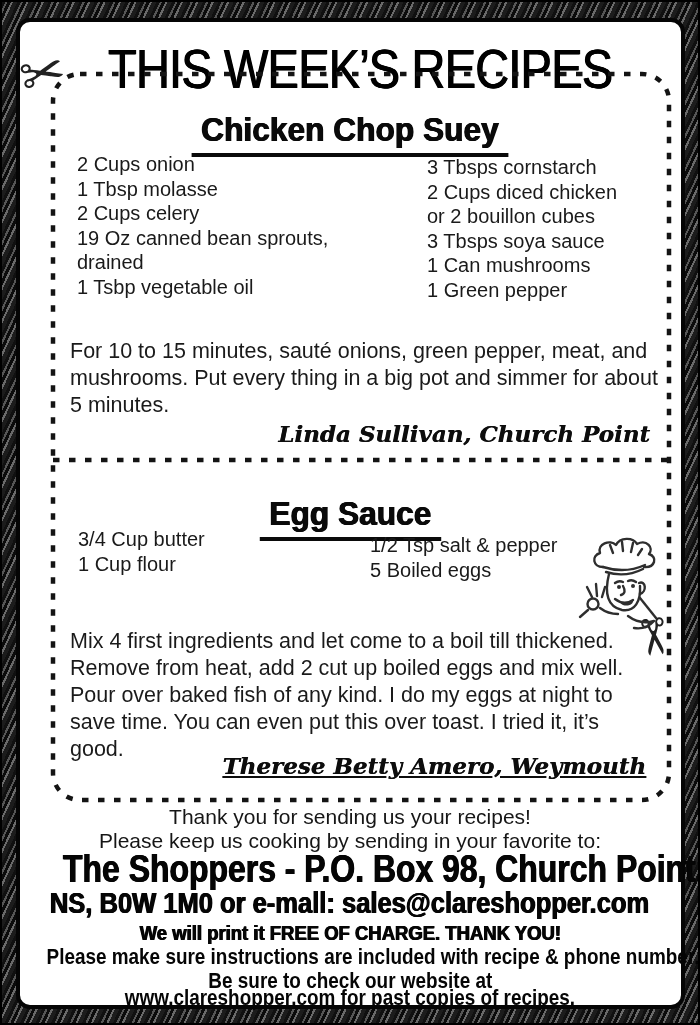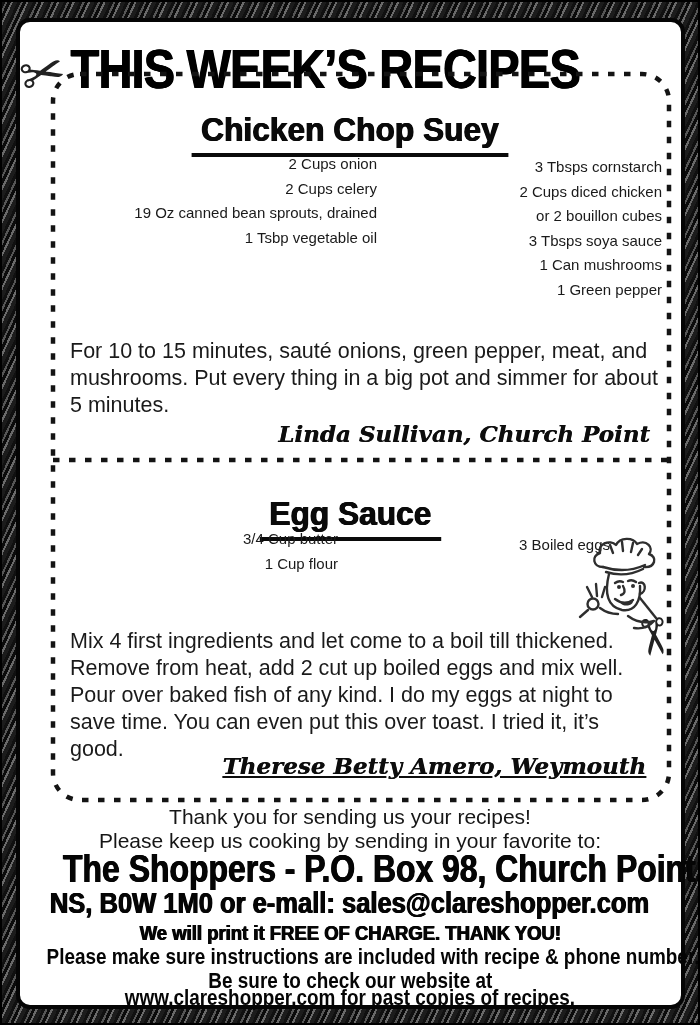--- a/index.html
+++ b/index.html
@@ -9,32 +9,32 @@
     background:
       repeating-linear-gradient(115deg,#101010 0 3px,#565656 3px 5px,#0b0b0b 5px 8px,#6a6a6a 8px 10px,#1c1c1c 10px 14px);
     border:2px solid #000;box-sizing:border-box;
   }
   .card{
     position:absolute;left:14px;top:16px;right:13px;bottom:14px;
     background:#fff;border:4px solid #050505;border-radius:14px;
   }
   .abs{position:absolute;}
   .title{
-    left:0;right:0;top:1px;text-align:left;white-space:nowrap;
-    font-size:56px;font-weight:bold;letter-spacing:-1px;color:#000;line-height:1.0;margin-left:20px;
+    left:0;right:0;top:1px;text-align:center;white-space:nowrap;
+    font-size:56px;font-weight:normal;letter-spacing:-1px;color:#000;line-height:1.0;margin-left:20px;
   }
   .cnd{display:inline-block;transform:scaleX(0.84);transform-origin:center;white-space:nowrap;}
   .cnd88{display:inline-block;transform:scaleX(0.88);transform-origin:center;white-space:nowrap;}
   .fat{text-shadow:0.6px 0 currentColor,-0.6px 0 currentColor;}
   .coupon-svg{position:absolute;left:0;top:0;pointer-events:none;}
   .recipe-h{
     left:0;right:0;text-align:center;font-size:33px;font-weight:bold;color:#0a0a0a;line-height:1.05;
   }
   .recipe-h .ul{display:inline-block;transform:scaleX(0.96);border-bottom:4px solid #0a0a0a;padding:0 10px 5px;}
-  ul.ing{list-style:none;margin:0;padding:0;font-size:15px;line-height:24.5px;color:#1a1a1a;text-align:right;}
+  ul.ing{list-style:none;margin:0;padding:0;font-size:20px;line-height:24.5px;color:#1a1a1a;}
   .para{font-size:21.5px;line-height:27px;color:#1a1a1a;margin:0;}
   .attr{
     font-family:"DejaVu Serif","Liberation Serif",serif;font-style:italic;font-weight:bold;
     font-size:23px;color:#0d0d0d;white-space:nowrap;text-shadow:0.4px 0 currentColor;
   }
   .scissors{color:#222;line-height:1;user-select:none;}
   .f-reg{left:16px;right:16px;text-align:center;font-size:21px;color:#161616;line-height:1.05;}
   .f-big{left:0;right:0;text-align:center;font-size:38px;font-weight:bold;color:#050505;line-height:1.0;}
   .f-med{left:0;right:0;text-align:center;font-size:29px;font-weight:bold;color:#050505;line-height:1.0;}
   .f-sm1{left:0;right:0;text-align:center;font-size:21px;font-weight:bold;color:#050505;line-height:1.0;}
@@ -54,20 +54,21 @@
   </svg>
 
   <div class="abs scissors" style="left:18px;top:44px;font-size:54px;transform:rotate(-14deg);">✂</div>
   <div class="abs scissors" style="left:630px;top:610px;font-size:50px;transform:rotate(83deg);">✂</div>
 
   <section>
     <h2 class="abs recipe-h" style="top:84px;"><span class="ul fat">Chicken Chop Suey</span></h2>
 
     <ul class="abs ing" style="left:75px;top:150px;width:300px;">
       <li>2 Cups onion</li>
+      <li>1 Tbsp molasse</li>
       <li>2 Cups celery</li>
       <li>19 Oz canned bean sprouts, drained</li>
       <li>1 Tsbp vegetable oil</li>
     </ul>
 
     <ul class="abs ing" style="left:425px;top:153px;width:235px;">
       <li>3 Tbsps cornstarch</li>
       <li>2 Cups diced chicken</li>
       <li>or 2 bouillon cubes</li>
       <li>3 Tbsps soya sauce</li>
@@ -82,21 +83,22 @@
 
   <section>
     <h2 class="abs recipe-h" style="top:468px;"><span class="ul fat">Egg Sauce</span></h2>
 
     <ul class="abs ing" style="left:76px;top:525px;width:260px;">
       <li>3/4 Cup butter</li>
       <li>1 Cup flour</li>
     </ul>
 
     <ul class="abs ing" style="left:368px;top:531px;width:240px;">
-      <li>3 Boiled eggs</li>
+      <li>1/2 Tsp salt &amp; pepper</li>
+      <li>5 Boiled eggs</li>
     </ul>
 
     <svg class="abs" style="left:568px;top:534px;" width="100" height="112" viewBox="0 0 100 112" aria-hidden="true">
       <g fill="none" stroke="#2e2e2e" stroke-width="2.4" stroke-linecap="round" stroke-linejoin="round">
         <path d="M33 31 C23 31 21 20 30 17 C27 8 40 3 46 9 C50 1 63 1 67 8 C77 3 84 12 79 18 C88 21 85 32 74 31"></path>
         <path d="M33 31 Q55 38 75 29"></path>
         <path d="M36 36 Q55 42 73 33"></path>
         <path d="M40 9 l3 8 M52 6 l1 9 M63 7 l-2 9 M72 13 l-4 6"></path>
         <path d="M39 38 C34 58 38 71 52 74 C65 76 71 65 70 50"></path>
         <path d="M69 47 c7 -3 8 9 1 11"></path>

